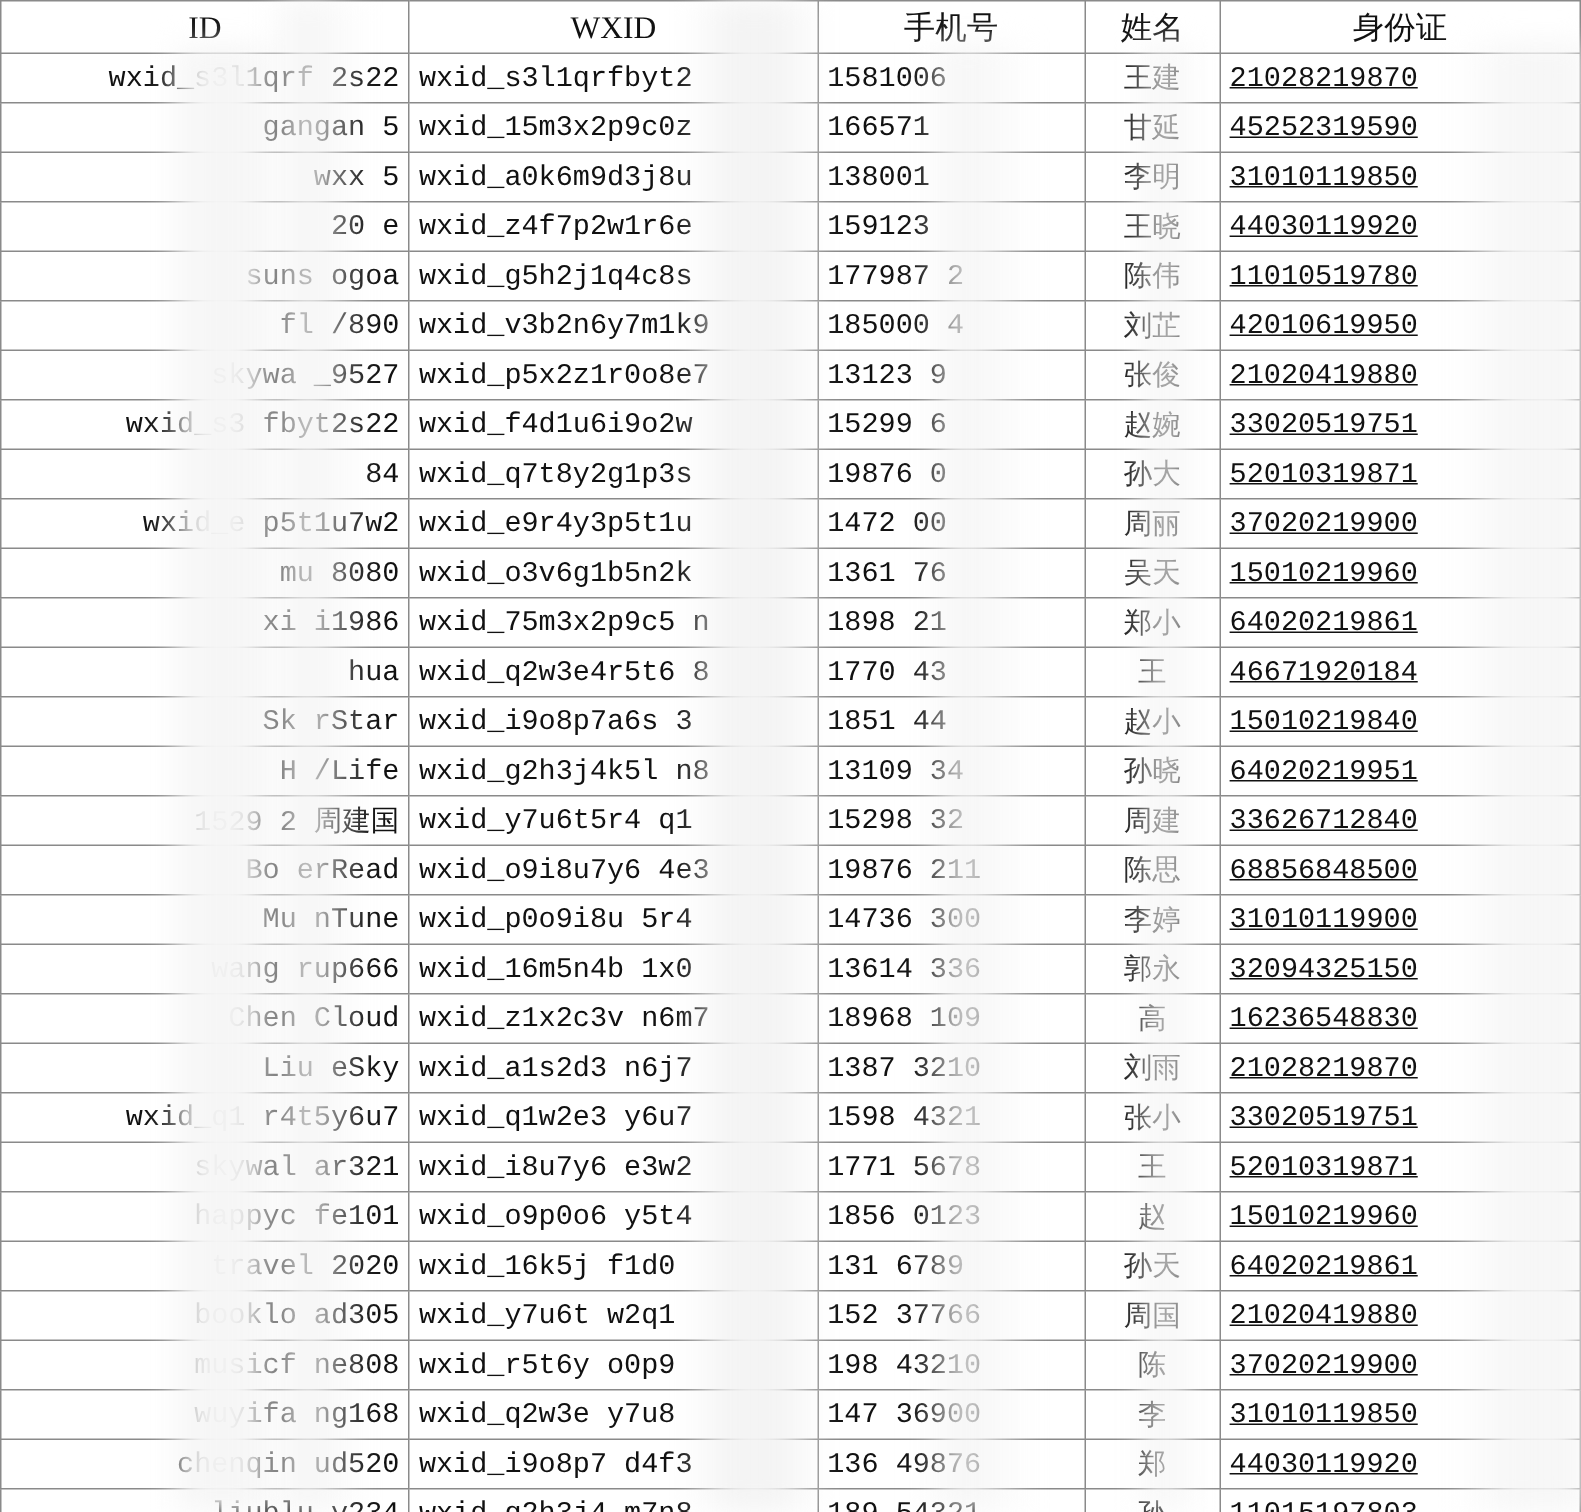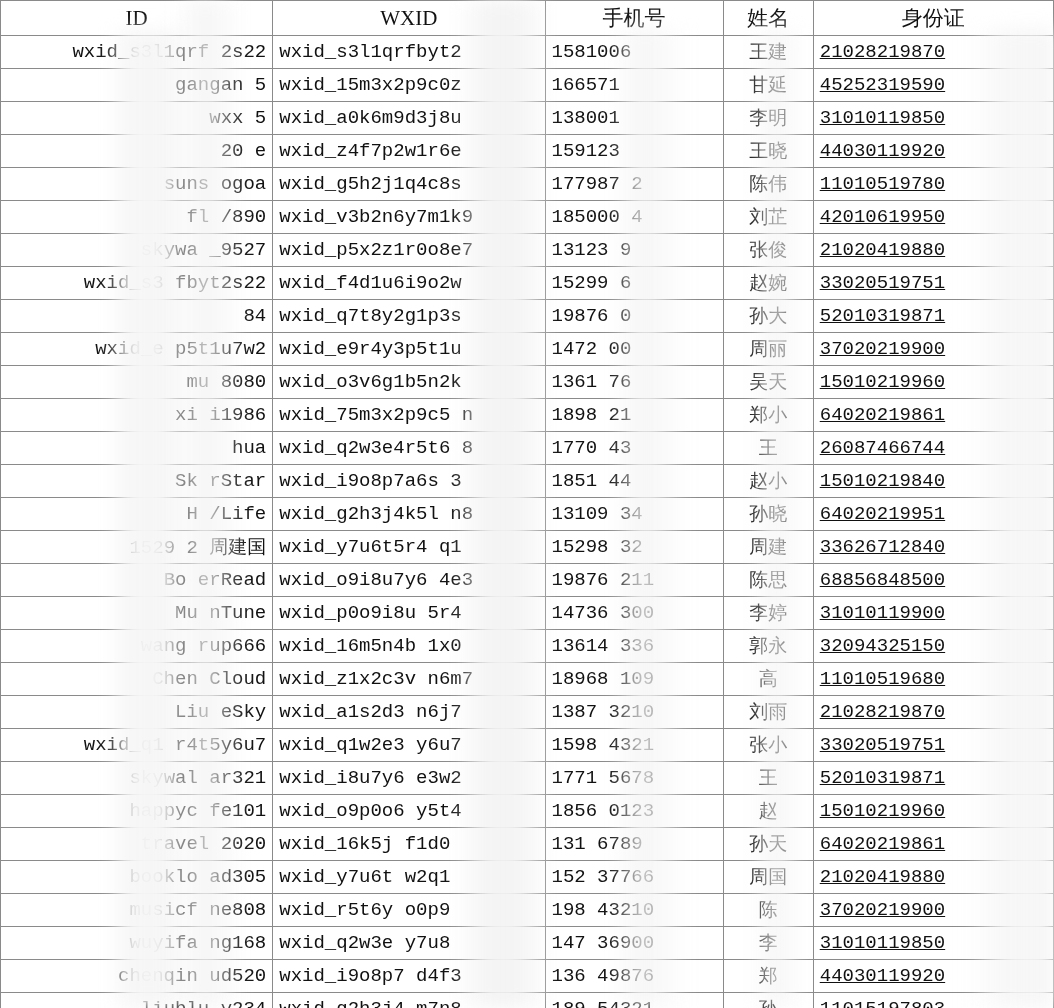--- a/index.html
+++ b/index.html
@@ -208,21 +208,21 @@
           <td class="wxid-cell">wxid_75m3x2p9c5      n</td>
           <td class="phone-cell">1898        21</td>
           <td class="name-cell">郑小</td>
           <td class="idcard-cell">64020219861</td>
         </tr>
         <tr>
           <td class="id-cell">            hua</td>
           <td class="wxid-cell">wxid_q2w3e4r5t6      8</td>
           <td class="phone-cell">1770        43</td>
           <td class="name-cell">王</td>
-          <td class="idcard-cell">26087466744</td>
+          <td class="idcard-cell">46671920184</td>
         </tr>
         <tr>
           <td class="id-cell">Sk        rStar</td>
           <td class="wxid-cell">wxid_i9o8p7a6s        3</td>
           <td class="phone-cell">1851        44</td>
           <td class="name-cell">赵小</td>
           <td class="idcard-cell">15010219840</td>
         </tr>
         <tr>
           <td class="id-cell">H        /Life</td>
@@ -257,21 +257,21 @@
           <td class="wxid-cell">wxid_16m5n4b      1x0</td>
           <td class="phone-cell">13614        336</td>
           <td class="name-cell">郭永</td>
           <td class="idcard-cell">32094325150</td>
         </tr>
         <tr>
           <td class="id-cell">Chen        Cloud</td>
           <td class="wxid-cell">wxid_z1x2c3v      n6m7</td>
           <td class="phone-cell">18968        109</td>
           <td class="name-cell">高</td>
-          <td class="idcard-cell">11010519680</td>
+          <td class="idcard-cell">16236548830</td>
         </tr>
         <tr>
           <td class="id-cell">Liu        eSky</td>
           <td class="wxid-cell">wxid_a1s2d3        n6j7</td>
           <td class="phone-cell">1387        3210</td>
           <td class="name-cell">刘雨</td>
           <td class="idcard-cell">21028219870</td>
         </tr>
         <tr>
           <td class="id-cell">wxid_q1        r4t5y6u7</td>

